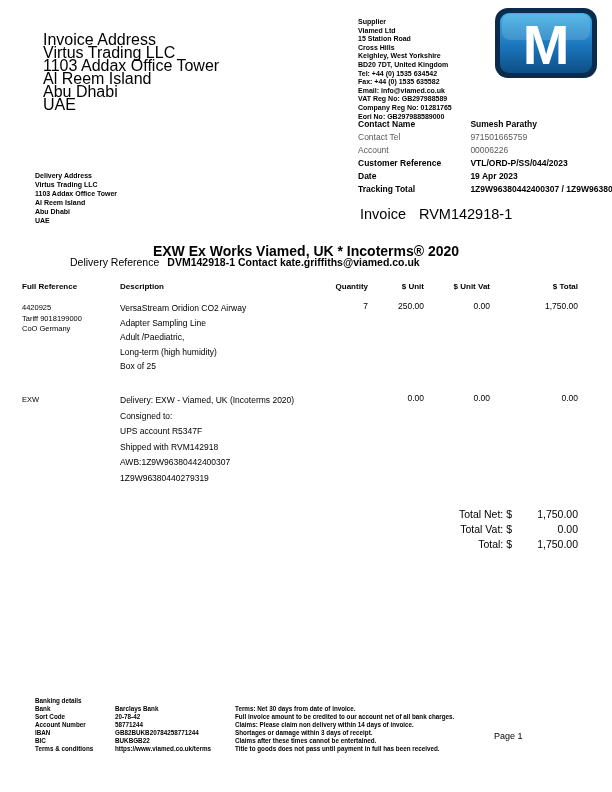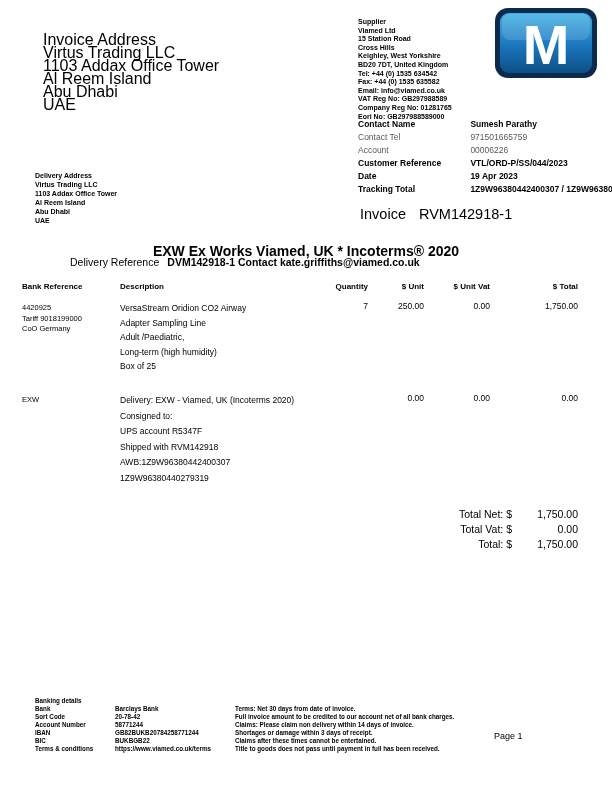--- a/index.html
+++ b/index.html
@@ -143,21 +143,21 @@
     <span>Invoice</span><span class="num">RVM142918-1</span>
   </div>
 
   <div class="incoterms">EXW Ex Works Viamed, UK * Incoterms® 2020</div>
 
   <div class="delref">
     <span>Delivery Reference</span><span class="drval">DVM142918-1 Contact kate.griffiths@viamed.co.uk</span>
   </div>
 
   <div class="thead">
-    <span class="col-ref">Bank Reference</span>
+    <span class="col-ref">Full Reference</span>
     <span class="col-desc">Description</span>
     <span class="col-qty">Quantity</span>
     <span class="col-unit">$ Unit</span>
     <span class="col-vat">$ Unit Vat</span>
     <span class="col-tot">$ Total</span>
   </div>
 
   <div class="trow r1">
     <div class="ref">
       <div>4420925</div>

